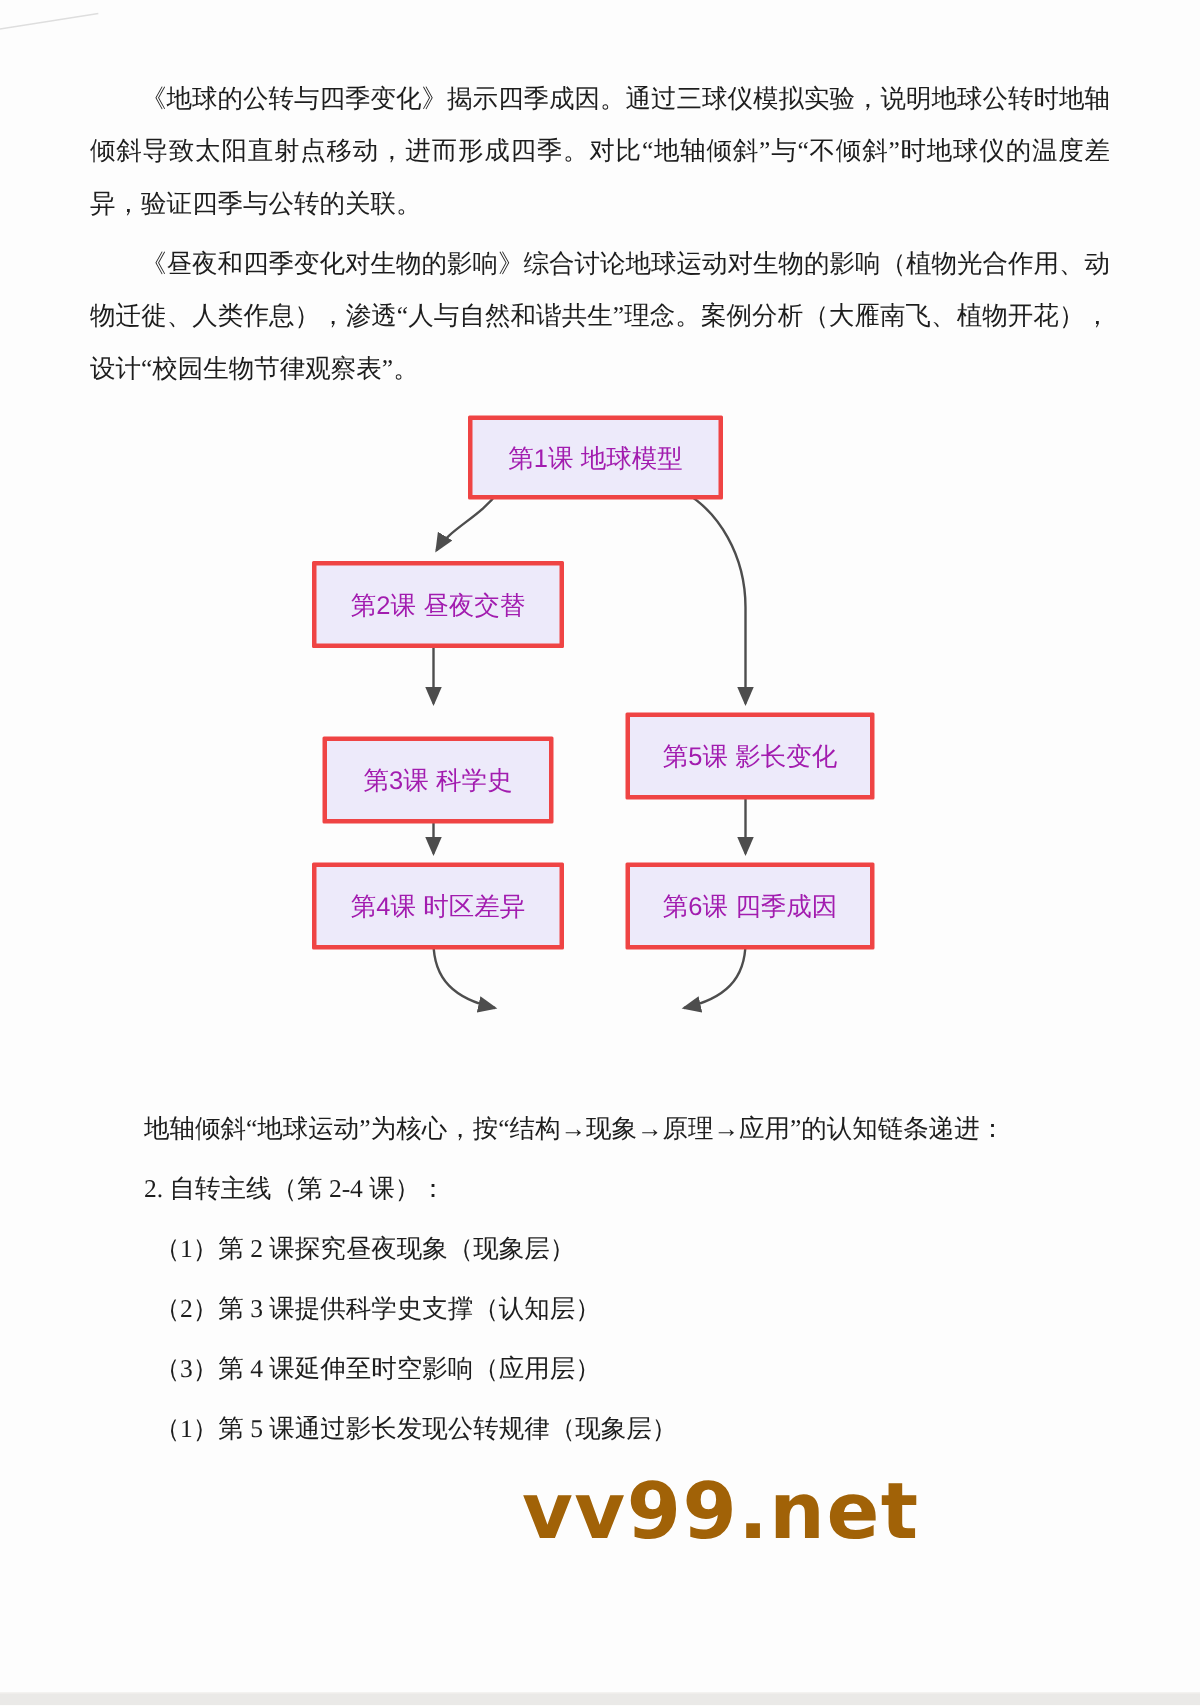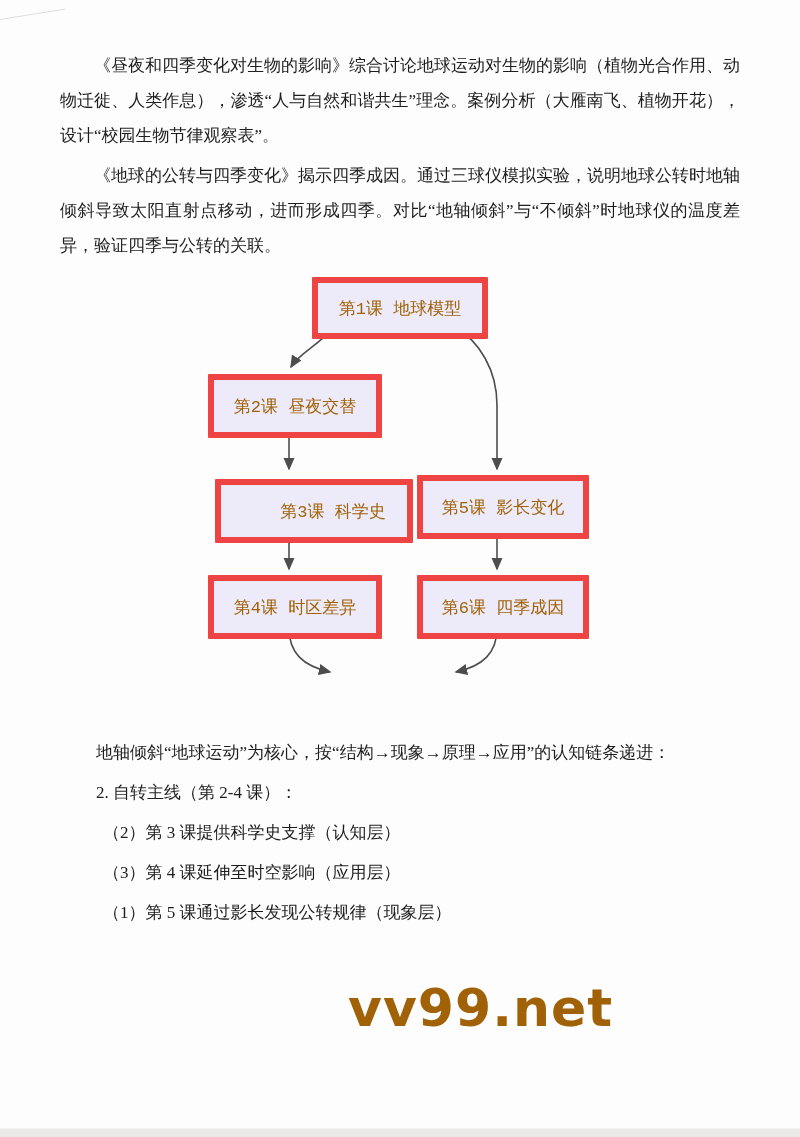--- a/index.html
+++ b/index.html
@@ -28,27 +28,27 @@
     margin:0;font-size:17px;line-height:35px;
     text-indent:2em;text-align:justify;color:#1d1d1d;
   }
   .body-text p + p{margin-top:5px;}
   
   .flowchart{position:absolute;left:180px;top:275px;width:420px;height:460px;z-index:2;}
   .flowchart svg{position:absolute;left:0;top:0;}
   .node{
     position:absolute;
     display:flex;align-items:center;justify-content:center;
-    background:#edeafa;border:6px solid #ef4444;border-radius:1px;
-    font-family:Liberation Mono, monospace;
-    font-size:17px;color:#a16207;white-space:nowrap;
+    background:#edeafa;border:3px solid #ef4444;border-radius:1px;
+    font-family:Liberation Sans, sans-serif;
+    font-size:17px;color:#a21caf;white-space:nowrap;
   }
   .n1{left:132px;top:2px;width:164px;height:50px;}
   .n2{left:28px;top:99px;width:162px;height:52px;}
-  .n3{left:35px;top:204px;width:148px;height:52px;padding-left:38px;}
+  .n3{left:35px;top:216px;width:148px;height:52px;}
   .n5{left:237px;top:200px;width:160px;height:52px;}
   .n4{left:28px;top:300px;width:162px;height:52px;text-align:right;}
   .n6{left:237px;top:300px;width:160px;height:52px;}
   .n7{left:132px;top:400px;width:164px;height:52px;}
   
   .outline{position:absolute;top:733px;left:60px;width:690px;z-index:2;}
   .outline p{
     margin:0;height:40px;line-height:40px;font-size:17px;color:#1d1d1d;
     white-space:nowrap;
   }
@@ -63,22 +63,22 @@
   }
 </style>
 </head>
 <body>
 
 <div class="page">
 
   <div class="edge-topleft"></div>
 
   <div class="body-text">
+    <p>《地球的公转与四季变化》揭示四季成因。通过三球仪模拟实验，说明地球公转时地轴倾斜导致太阳直射点移动，进而形成四季。对比“地轴倾斜”与“不倾斜”时地球仪的温度差异，验证四季与公转的关联。</p>
     <p>《昼夜和四季变化对生物的影响》综合讨论地球运动对生物的影响（植物光合作用、动物迁徙、人类作息），渗透“人与自然和谐共生”理念。案例分析（大雁南飞、植物开花），设计“校园生物节律观察表”。</p>
-    <p>《地球的公转与四季变化》揭示四季成因。通过三球仪模拟实验，说明地球公转时地轴倾斜导致太阳直射点移动，进而形成四季。对比“地轴倾斜”与“不倾斜”时地球仪的温度差异，验证四季与公转的关联。</p>
   </div>
 
   <div class="flowchart">
     <svg width="420" height="460" viewBox="0 0 420 460">
       <defs>
         <marker id="ah" markerWidth="9" markerHeight="7" refX="7" refY="3.5" orient="auto">
           <path d="M0,0 L8,3.5 L0,7 Z" fill="#4d4d4d"></path>
         </marker>
       </defs>
       <g stroke="#4d4d4d" stroke-width="1.6" fill="none">
@@ -95,20 +95,21 @@
     <div class="node n2">第2课 昼夜交替</div>
     <div class="node n3">第3课 科学史</div>
     <div class="node n5">第5课 影长变化</div>
     <div class="node n4">第4课 时区差异</div>
     <div class="node n6">第6课 四季成因</div>
   </div>
 
   <div class="outline">
     <p class="ind1">地轴倾斜“地球运动”为核心，按“结构→现象→原理→应用”的认知链条递进：</p>
     <p class="ind1">2. 自转主线（第 2-4 课）：</p>
+    <p class="ind2">（1）第 2 课探究昼夜现象（现象层）</p>
     <p class="ind2">（2）第 3 课提供科学史支撑（认知层）</p>
     <p class="ind2">（3）第 4 课延伸至时空影响（应用层）</p>
     <p class="ind2">（1）第 5 课通过影长发现公转规律（现象层）</p>
   </div>
 
   <div class="watermark">vv99.net</div>
 
   <div class="bottom-strip"></div>
 
 </div>

